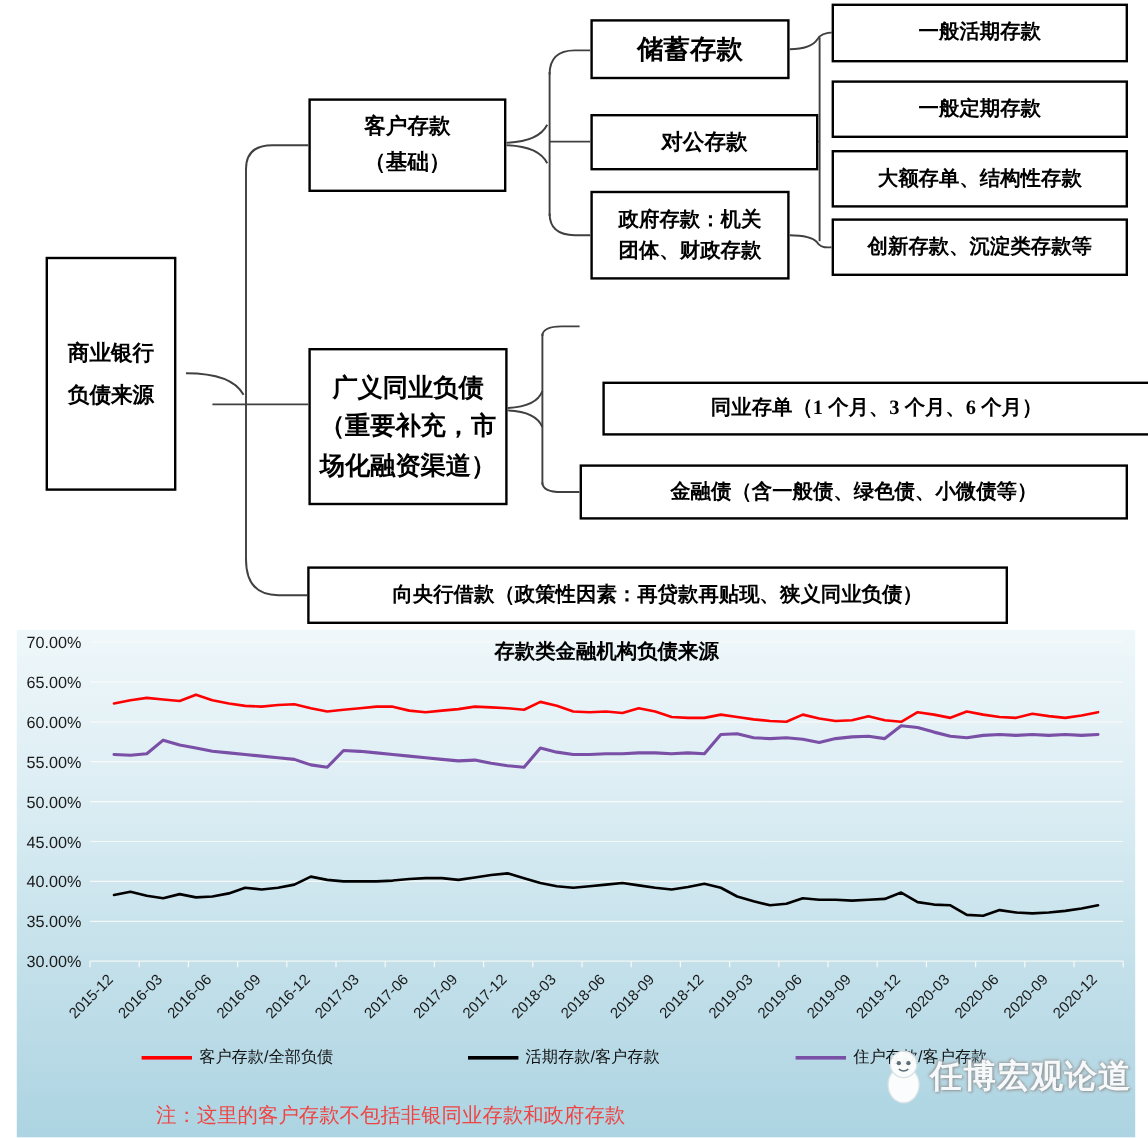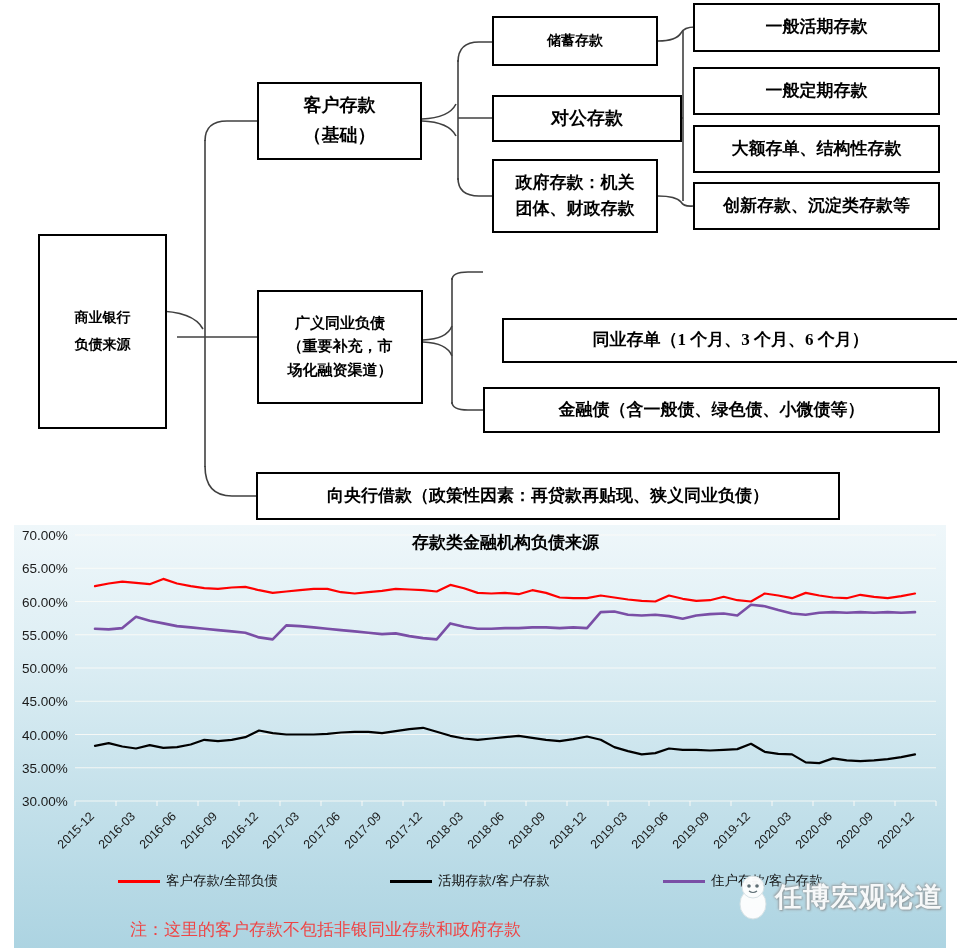--- a/index.html
+++ b/index.html
@@ -3,24 +3,24 @@
 <meta charset="utf-8">
 <style>
   html,body{margin:0;padding:0;background:#fff;}
   .stage{position:relative;width:957px;height:948px;background:#fff;overflow:hidden;
          font-family:"Liberation Sans","DejaVu Sans",sans-serif;}
   
   .bx{position:absolute;box-sizing:border-box;border:2px solid #000;background:#fff;
       display:flex;align-items:center;justify-content:center;text-align:center;
       font-family:"Liberation Serif","DejaVu Serif",serif;font-weight:bold;color:#000;
       white-space:pre-line;font-size:17px;line-height:1.55;}
-  .bx-root     {left:38px;  top:214px; width:129px; height:195px; font-size:14px; line-height:1.9;margin-top:20px;}
+  .bx-root     {left:38px;  top:214px; width:109px; height:195px; font-size:18px; line-height:1.9;}
   .bx-kehu     {left:257px; top:82px;  width:165px; height:78px;  font-size:18px; line-height:1.65;}
-  .bx-guangyi  {left:257px; top:290px; width:166px; height:114px; font-size:15px;}
-  .bx-chuxu    {left:492px; top:16px;  width:166px; height:50px;  font-size:14px;}
+  .bx-guangyi  {left:257px; top:290px; width:166px; height:131px; font-size:21px;}
+  .bx-chuxu    {left:492px; top:16px;  width:166px; height:50px;  font-size:22px;}
   .bx-duigong  {left:492px; top:95px;  width:190px; height:47px;  font-size:18px;}
   .bx-zhengfu  {left:492px; top:159px; width:166px; height:74px;  font-size:17px;}
   .bx-h1       {left:693px; top:3px;   width:247px; height:49px;}
   .bx-h2       {left:693px; top:67px;  width:247px; height:48px;}
   .bx-h3       {left:693px; top:125px; width:247px; height:48px;}
   .bx-h4       {left:693px; top:182px; width:247px; height:48px;}
   .bx-t1       {left:483px; top:250px; width:457px; height:46px;}
   .bx-t2       {left:502px; top:318px; width:457px; height:45px;}
   .bx-t3       {left:483px; top:387px; width:457px; height:46px;}
   .bx-yanghang {left:256px; top:472px; width:584px; height:48px;}

